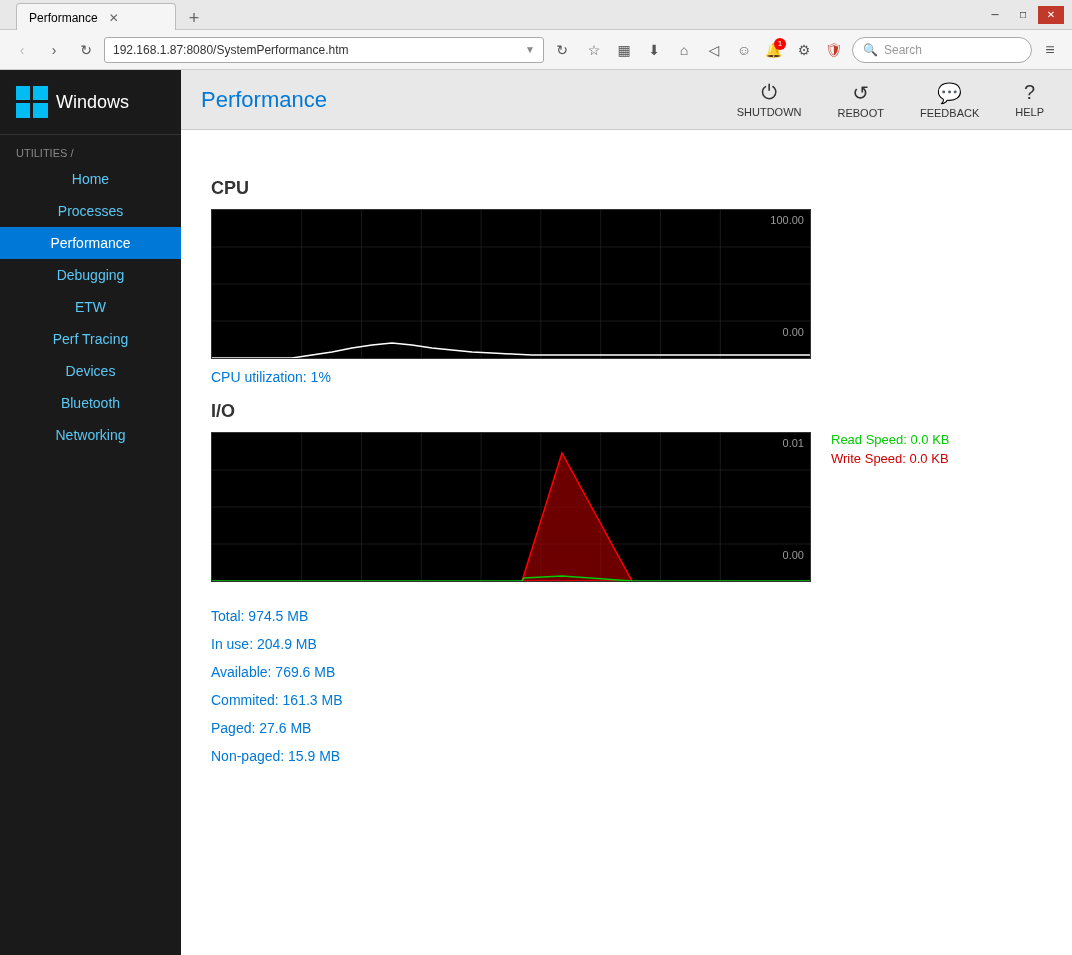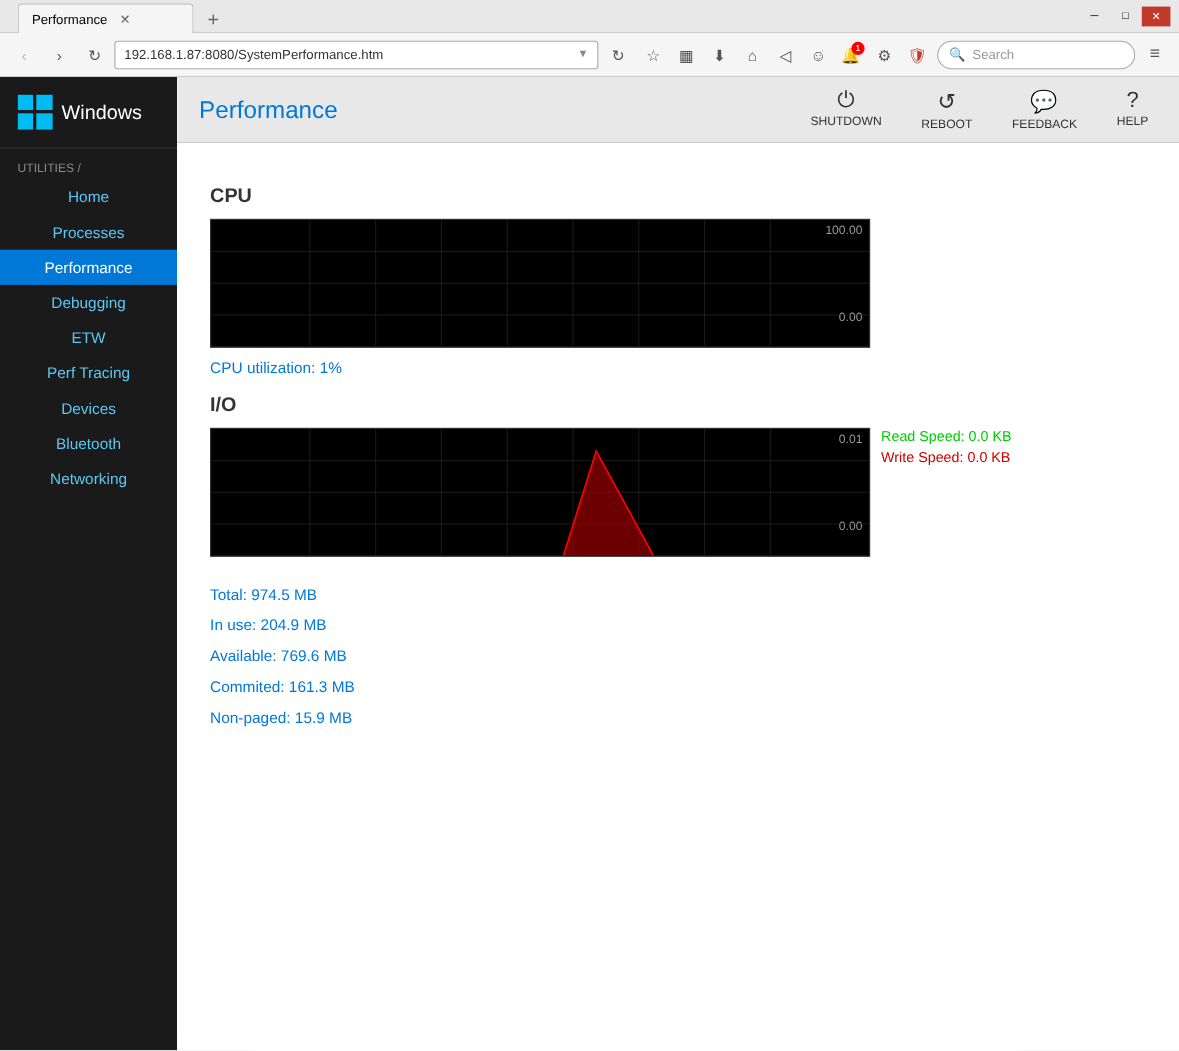--- a/index.html
+++ b/index.html
@@ -27,53 +27,53 @@
     .nav-icon-btn { width: 28px; height: 28px; border: none; background: transparent; cursor: pointer; border-radius: 50%; display: flex; align-items: center; justify-content: center; font-size: 14px; color: #555; position: relative; }
     .badge { position: absolute; top: 2px; right: 2px; width: 12px; height: 12px; background: red; border-radius: 50%; font-size: 8px; color: white; display: flex; align-items: center; justify-content: center; }
     .search-bar { height: 26px; border: 1px solid #aaa; border-radius: 13px; padding: 0 10px; font-size: 12px; background: white; display: flex; align-items: center; gap: 6px; width: 180px; }
     .search-icon-small { color: #888; font-size: 12px; }
     .hamburger-btn { width: 28px; height: 28px; border: none; background: transparent; cursor: pointer; border-radius: 4px; display: flex; align-items: center; justify-content: center; font-size: 16px; color: #555; }
 
     
     .main-area { flex: 1; display: flex; overflow: hidden; }
 
     
-    .sidebar { width: 161px; background: #1a1a1a; color: white; display: flex; flex-direction: column; flex-shrink: 0; }
+    .sidebar { width: 181px; background: #1a1a1a; color: white; display: flex; flex-direction: column; flex-shrink: 0; }
     .sidebar-logo { padding: 16px; display: flex; align-items: center; gap: 8px; border-bottom: 1px solid #333; }
     .windows-logo { width: 32px; height: 32px; }
     .sidebar-logo-text { font-size: 18px; color: white; font-weight: 300; }
     .sidebar-section-label { font-size: 11px; color: #888; padding: 12px 16px 4px; text-transform: uppercase; }
     .sidebar-item { padding: 8px 16px; cursor: pointer; font-size: 14px; color: #5bc8f5; text-align: center; }
     .sidebar-item.active { background: #0078d7; color: white; }
 
     
     .content-area { flex: 1; background: white; display: flex; flex-direction: column; overflow: hidden; }
     .content-header { background: #e8e8e8; padding: 0 20px; display: flex; align-items: center; justify-content: space-between; height: 60px; border-bottom: 1px solid #ccc; }
     .page-title { font-size: 22px; color: #0078d7; font-weight: 400; }
     .header-actions { display: flex; gap: 20px; }
     .header-action { display: flex; flex-direction: column; align-items: center; gap: 2px; cursor: pointer; color: #333; font-size: 11px; padding: 4px 8px; }
     .header-action-icon { font-size: 20px; color: #333; }
     .header-action-icon.feedback { color: #0078d7; }
 
-    .content-body { flex: 1; overflow-y: auto; padding: 28px 30px; background: white; border-radius: 14px; }
+    .content-body { flex: 1; overflow-y: auto; padding: 38px 30px; background: white; border-radius: 14px; }
 
     .section-title { font-size: 18px; font-weight: bold; color: #333; margin-bottom: 10px; margin-top: 10px; }
     
-    .chart-container { background: black; width: 600px; height: 117px; position: relative; margin-bottom: 10px; border: 1px solid #333; }
+    .chart-container { background: black; width: 600px; height: 150px; position: relative; margin-bottom: 10px; border: 1px solid #333; }
     .chart-label-top { position: absolute; top: 4px; right: 6px; color: #999; font-size: 11px; }
     .chart-label-bottom { position: absolute; bottom: 20px; right: 6px; color: #999; font-size: 11px; }
 
     .cpu-util-text { font-size: 14px; color: #0078d7; margin-bottom: 16px; }
 
     .io-info { margin-left: 10px; }
     .io-info-item { font-size: 13px; margin-bottom: 4px; }
     .io-read { color: #00cc00; }
     .io-write { color: #cc0000; }
 
-    .io-row { display: flex; align-items: flex-start; margin-bottom: 16px; }
+    .io-row { display: flex; align-items: flex-start; gap: 10px; margin-bottom: 16px; }
 
     .memory-section { margin-top: 8px; }
     .memory-item { font-size: 14px; color: #0078d7; margin-bottom: 12px; }
   </style>
 </head>
 <body>
 
 <div class="browser-frame">
 
   <div class="title-bar">
@@ -226,19 +226,20 @@
             <div class="io-info-item io-read">Read Speed: 0.0 KB</div>
             <div class="io-info-item io-write">Write Speed: 0.0 KB</div>
           </div>
         </div>
 
         <div class="memory-section">
           <div class="memory-item">Total: 974.5 MB</div>
           <div class="memory-item">In use: 204.9 MB</div>
           <div class="memory-item">Available: 769.6 MB</div>
           <div class="memory-item">Commited: 161.3 MB</div>
+          <div class="memory-item">Paged: 27.6 MB</div>
           <div class="memory-item">Non-paged: 15.9 MB</div>
         </div>
 
       </div>
     </div>
   </div>
 </div>
 
 </body></html>

